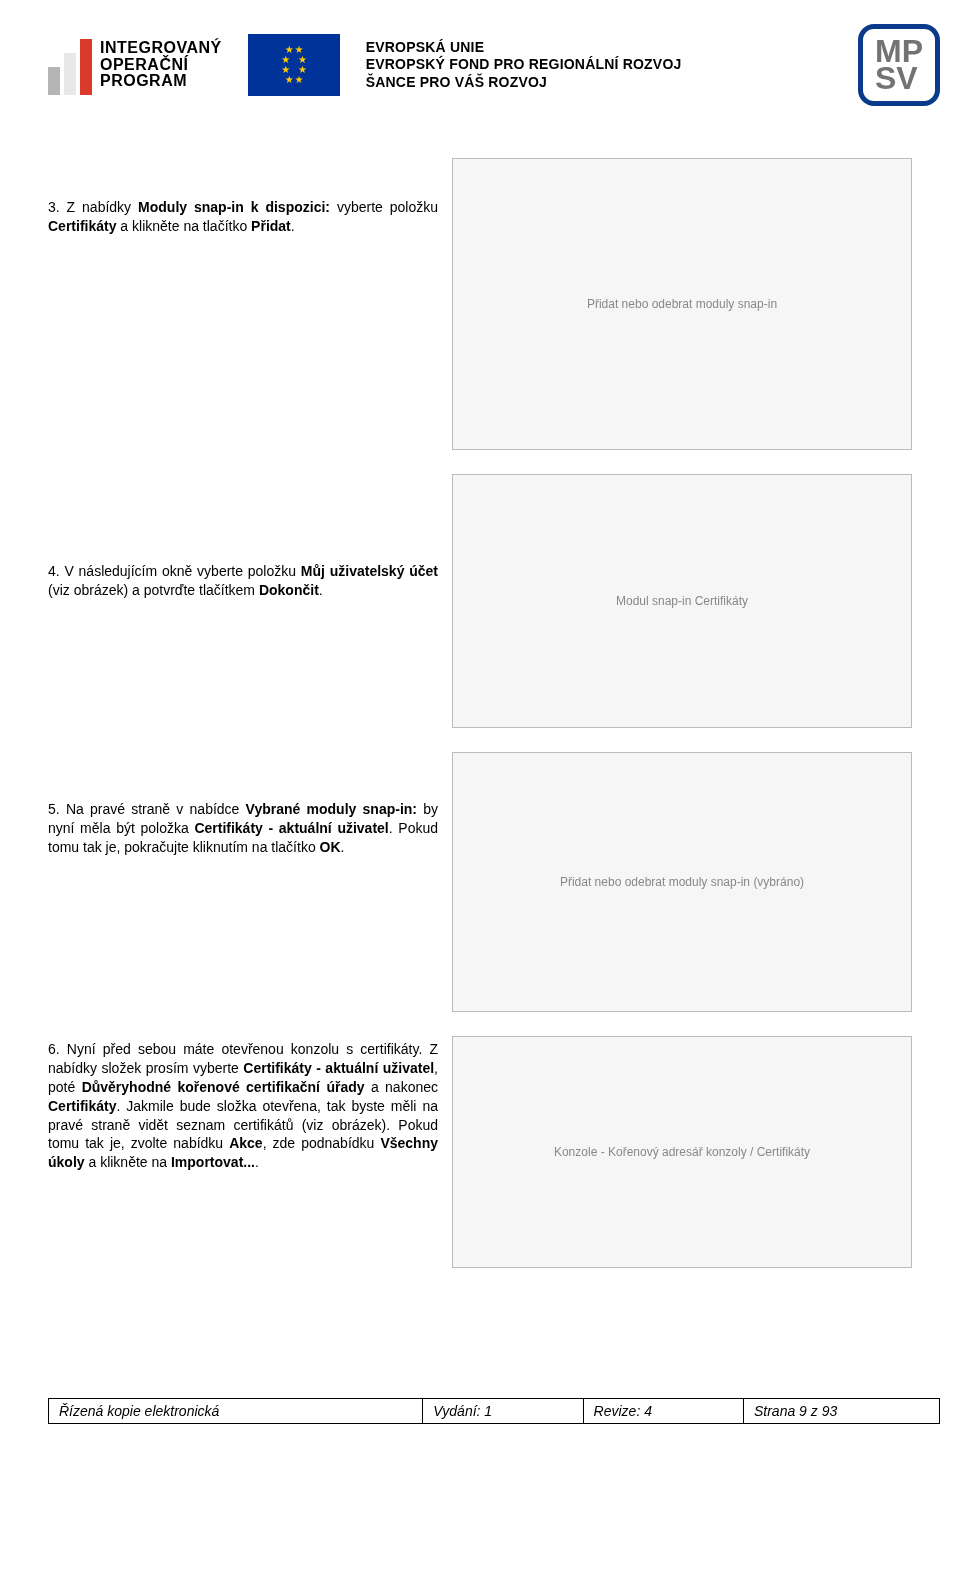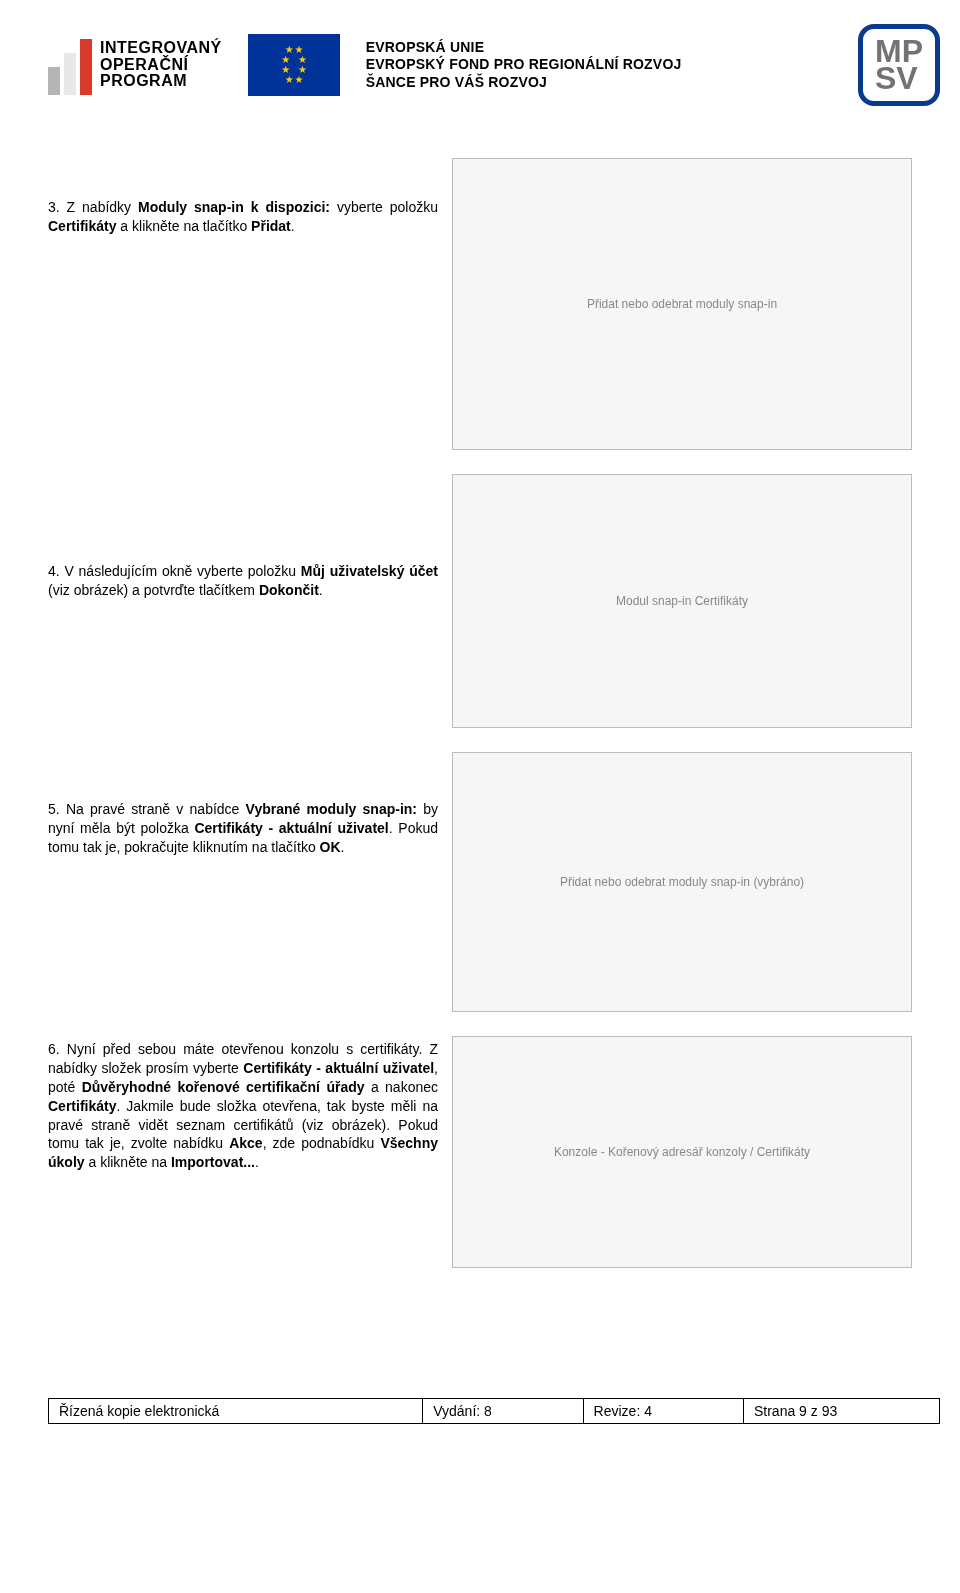--- a/index.html
+++ b/index.html
@@ -23,21 +23,21 @@
   .content-text b { font-weight: bold; }
   .img-placeholder { border: 1px solid #bbb; background: #f6f6f6; font-size:12px; color:#888; display:flex; align-items:center; justify-content:center; text-align:center; }
   .img1 { width: 460px; height: 292px; }
   .img2 { width: 460px; height: 254px; text-align: right; }
   .img3 { width: 460px; height: 260px; }
   .img4 { width: 460px; height: 232px; }
   .row-b .content-text { margin-top: 88px; }
   .row-c .content-text { margin-top: 48px; }
   .row-d .content-text { margin-top: 4px; }
   .footer { margin-top: 130px; }
-  .footer table { border-collapse: collapse; width: 100%; font-size: 14px; }
+  .footer table { border-collapse: collapse; width: 100%; font-size: 14px; font-style: italic; }
   .footer td { border: 1px solid #000; padding: 4px 10px; }
   .footer td:nth-child(1){ width:42%; }
   .footer td:nth-child(2){ width:18%; }
   .footer td:nth-child(3){ width:18%; }
   .footer td:nth-child(4){ width:22%; }
 </style>
 </head>
 <body>
 
 <div class="page">
@@ -104,21 +104,21 @@
     <div class="img-placeholder img4">
       <span>Konzole - Kořenový adresář konzoly / Certifikáty</span>
     </div>
   </div>
 
   <div class="footer">
     <table>
       <tbody>
           <tr>
         <td>Řízená kopie elektronická</td>
-        <td>Vydání: 8</td>
+        <td>Vydání: 1</td>
         <td>Revize: 4</td>
         <td>Strana 9 z 93</td>
       </tr>
     </tbody>
       </table>
   </div>
 
 </div>
 
 </body></html>

